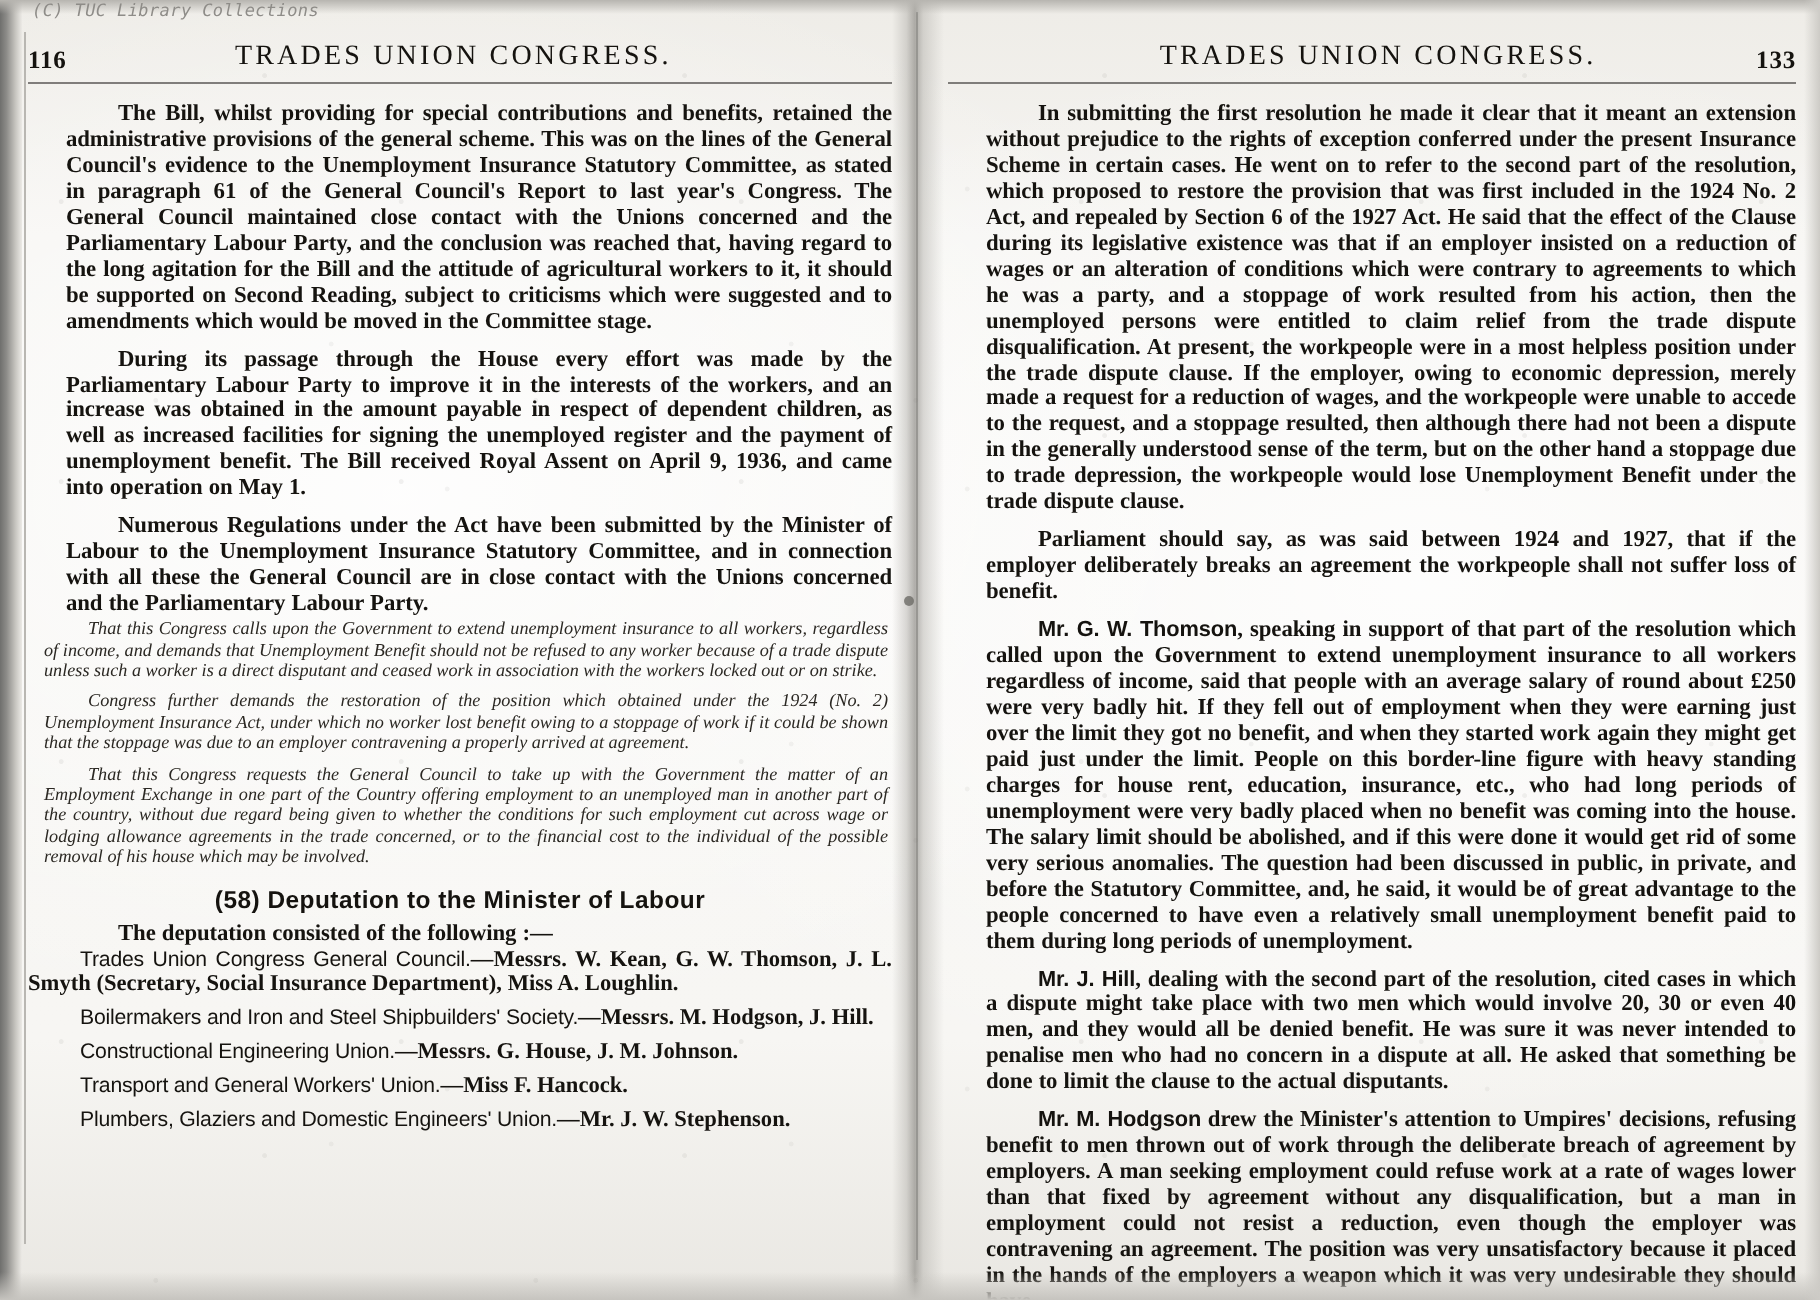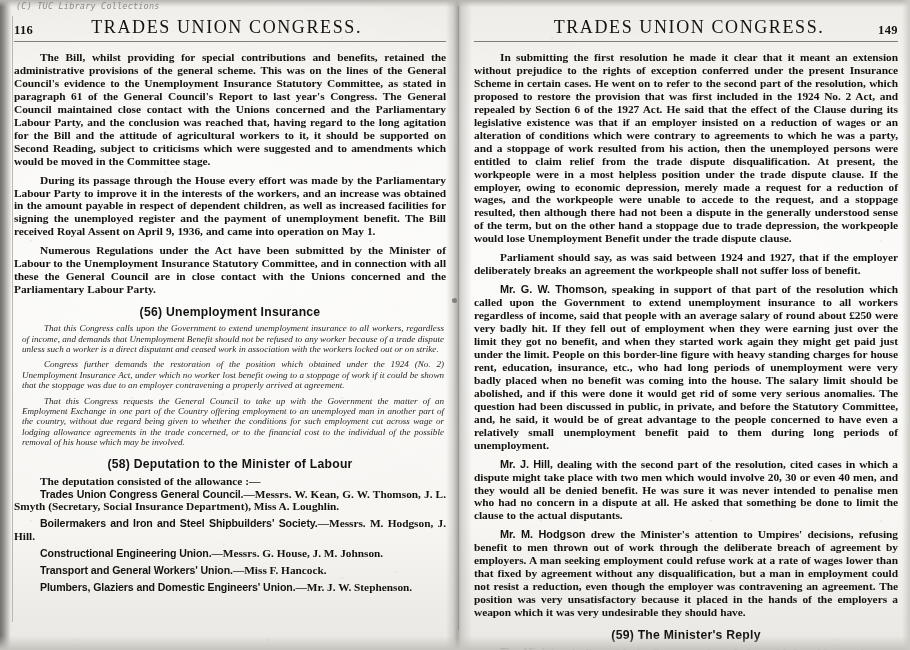--- a/index.html
+++ b/index.html
@@ -138,21 +138,21 @@
     font-family: "Liberation Serif", serif;
     font-size: 12.5px;
     font-weight: bold;
     letter-spacing: .4px;
     line-height: 1;
   }
   .rh-title {
     flex: 1;
     text-align: center;
     font-family: "Liberation Serif", serif;
-    font-size: 18px;
+    font-size: 14px;
     letter-spacing: 1.6px;
     line-height: 1;
   }
   .rh-spacer { width: 26px; }
   .rule {
     height: 0;
     border-top: 1px solid #6b6966;
     margin-top: 5px;
     opacity: .85;
   }
@@ -161,20 +161,21 @@
 
   p.body {
     margin: 0 0 0 0;
     text-indent: 26px;
     text-align: justify;
     font-size: 11.4px;
     line-height: 12.95px;
     letter-spacing: -0.05px;
     word-spacing: .3px;
     font-weight: 600;
+    padding-left: 19px;
   }
   p.body + p.body { margin-top: 6px; }
 
   
   p.small {
     margin: 0;
     text-indent: 22px;
     text-align: justify;
     font-size: 9.1px;
     line-height: 10.4px;
@@ -204,21 +205,21 @@
   
   p.entry {
     margin: 0 0 0 0;
     text-indent: 26px;
     text-align: justify;
     font-size: 11.3px;
     line-height: 12.9px;
   }
   p.entry + p.entry { margin-top: 4px; }
   p.entry .org {
-    font-weight: bold;
+    font-weight: normal;
     font-family: "Liberation Sans", sans-serif;
     font-size: 10.6px;
     letter-spacing: -0.1px;
   }
   p.entry .members { font-weight: 600; }
 
   .spk { font-weight: bold; font-family: "Liberation Sans", sans-serif; font-size: 10.9px; }
 
   
   .faint { color: #4a463f; }
@@ -252,28 +253,27 @@
       <span class="rh-spacer"></span>
     </div>
     <div class="rule"></div>
 
     <div class="colbody">
 
       <p class="body">The Bill, whilst providing for special contributions and benefits, retained the administrative provisions of the general scheme. This was on the lines of the General Council's evidence to the Unemployment Insurance Statutory Committee, as stated in paragraph 61 of the General Council's Report to last year's Congress. The General Council maintained close contact with the Unions concerned and the Parliamentary Labour Party, and the conclusion was reached that, having regard to the long agitation for the Bill and the attitude of agricultural workers to it, it should be supported on Second Reading, subject to criticisms which were suggested and to amendments which would be moved in the Committee stage.</p>
       <p class="body">During its passage through the House every effort was made by the Parliamentary Labour Party to improve it in the interests of the workers, and an increase was obtained in the amount payable in respect of dependent children, as well as increased facilities for signing the unemployed register and the payment of unemployment benefit. The Bill received Royal Assent on April 9, 1936, and came into operation on May 1.</p>
       <p class="body">Numerous Regulations under the Act have been submitted by the Minister of Labour to the Unemployment Insurance Statutory Committee, and in connection with all these the General Council are in close contact with the Unions concerned and the Parliamentary Labour Party.</p>
 
-      <h2 class="section">(56) Unemployment Insurance</h2>
       <p class="small faint">That this Congress calls upon the Government to extend unemployment insurance to all workers, regardless of income, and demands that Unemployment Benefit should not be refused to any worker because of a trade dispute unless such a worker is a direct disputant and ceased work in association with the workers locked out or on strike.</p>
       <p class="small faint">Congress further demands the restoration of the position which obtained under the 1924 (No. 2) Unemployment Insurance Act, under which no worker lost benefit owing to a stoppage of work if it could be shown that the stoppage was due to an employer contravening a properly arrived at agreement.</p>
 
       <p class="small faint">That this Congress requests the General Council to take up with the Government the matter of an Employment Exchange in one part of the Country offering employment to an unemployed man in another part of the country, without due regard being given to whether the conditions for such employment cut across wage or lodging allowance agreements in the trade concerned, or to the financial cost to the individual of the possible removal of his house which may be involved.</p>
 
       <h2 class="section">(58) Deputation to the Minister of Labour</h2>
-      <p class="body">The deputation consisted of the allowance :—</p>
+      <p class="body">The deputation consisted of the following :—</p>
 
       <p class="entry">
         <span class="org">Trades Union Congress General Council.</span><span class="members">—Messrs. W. Kean, G. W. Thomson, J. L. Smyth (Secretary, Social Insurance Department), Miss A. Loughlin.</span>
       </p>
       <p class="entry">
         <span class="org">Boilermakers and Iron and Steel Shipbuilders' Society.</span><span class="members">—Messrs. M. Hodgson, J. Hill.</span>
       </p>
       <p class="entry">
         <span class="org">Constructional Engineering Union.</span><span class="members">—Messrs. G. House, J. M. Johnson.</span>
       </p>
@@ -285,21 +285,21 @@
       </p>
 
     </div>
   </div>
 
   <div class="page" id="page-right">
 
     <div class="running-head">
       <span class="rh-spacer"></span>
       <span class="rh-title">TRADES UNION CONGRESS.</span>
-      <span class="folio">149</span>
+      <span class="folio">133</span>
     </div>
     <div class="rule"></div>
 
     <div class="colbody">
 
       <p class="body">In submitting the first resolution he made it clear that it meant an extension without prejudice to the rights of exception conferred under the present Insurance Scheme in certain cases. He went on to refer to the second part of the resolution, which proposed to restore the provision that was first included in the 1924 No. 2 Act, and repealed by Section 6 of the 1927 Act. He said that the effect of the Clause during its legislative existence was that if an employer insisted on a reduction of wages or an alteration of conditions which were contrary to agreements to which he was a party, and a stoppage of work resulted from his action, then the unemployed persons were entitled to claim relief from the trade dispute disqualification. At present, the workpeople were in a most helpless position under the trade dispute clause. If the employer, owing to economic depression, merely made a request for a reduction of wages, and the workpeople were unable to accede to the request, and a stoppage resulted, then although there had not been a dispute in the generally understood sense of the term, but on the other hand a stoppage due to trade depression, the workpeople would lose Unemployment Benefit under the trade dispute clause.</p>
       <p class="body">Parliament should say, as was said between 1924 and 1927, that if the employer deliberately breaks an agreement the workpeople shall not suffer loss of benefit.</p>
 
       <p class="body">
         <span class="spk">Mr. G. W. Thomson</span><span>, speaking in support of that part of the resolution which called upon the Government to extend unemployment insurance to all workers regardless of income, said that people with an average salary of round about £250 were very badly hit. If they fell out of employment when they were earning just over the limit they got no benefit, and when they started work again they might get paid just under the limit. People on this border-line figure with heavy standing charges for house rent, education, insurance, etc., who had long periods of unemployment were very badly placed when no benefit was coming into the house. The salary limit should be abolished, and if this were done it would get rid of some very serious anomalies. The question had been discussed in public, in private, and before the Statutory Committee, and, he said, it would be of great advantage to the people concerned to have even a relatively small unemployment benefit paid to them during long periods of unemployment.</span>

